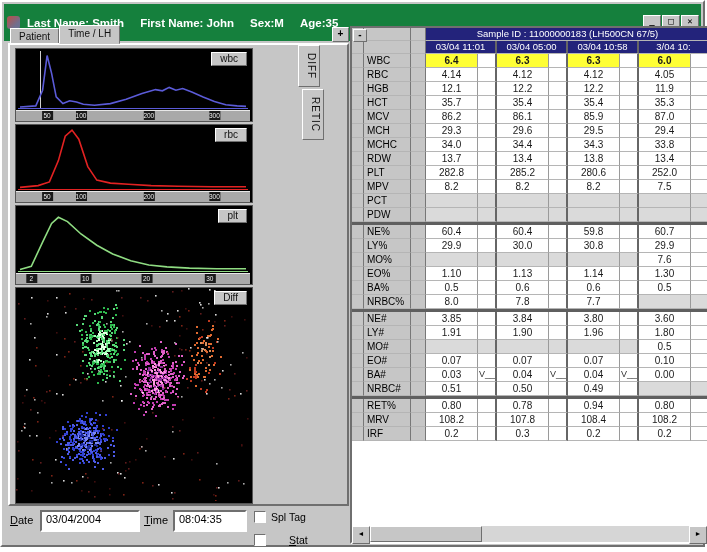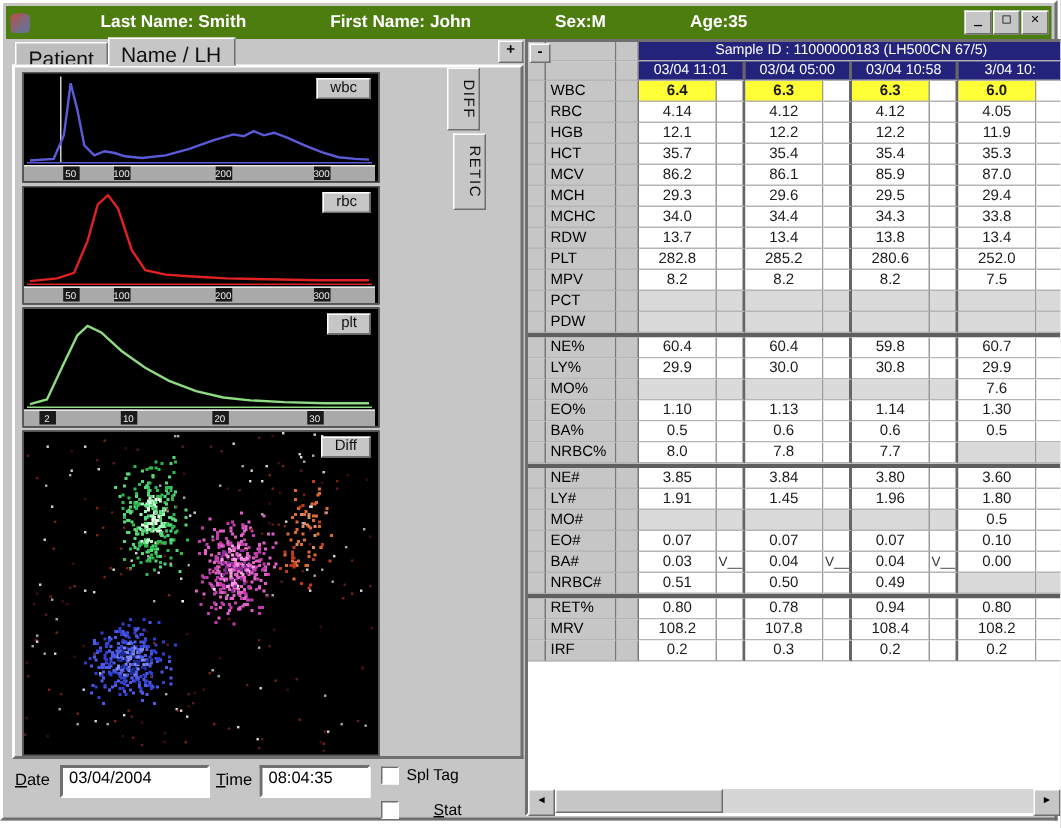--- a/index.html
+++ b/index.html
@@ -4,34 +4,34 @@
 <style>
   html,body{margin:0;padding:0;}
   body{width:707px;height:552px;background:#ffffff;font-family:"Liberation Sans",sans-serif;
        -webkit-font-smoothing:none;position:relative;overflow:hidden;}
   .bevel-out{border:2px solid;border-color:#ffffff #6f6f6f #6f6f6f #ffffff;}
   .bevel-in{border:2px solid;border-color:#6f6f6f #ffffff #ffffff #6f6f6f;}
   .bevel-out1{border:1px solid;border-color:#ffffff #6f6f6f #6f6f6f #ffffff;}
   .bevel-in1{border:1px solid;border-color:#6f6f6f #ffffff #ffffff #6f6f6f;}
 
   #window{position:absolute;left:0;top:0;width:701px;height:543px;background:#c6c6c6;}
-  #titlebar{position:absolute;left:2px;top:2px;right:2px;height:22px;background:#4d7c0f;
-            display:flex;align-items:center;padding-left:3px;color:#fff;gap:40px;}
+  #titlebar{position:absolute;left:2px;top:2px;right:2px;height:37px;background:#15803d;
+            display:flex;align-items:center;padding-left:3px;color:#fff;}
   #app-icon{width:13px;height:13px;border-radius:3px;margin-right:7px;
             background:linear-gradient(135deg,#a65858 20%,#6f6f8f 70%);flex:0 0 auto;}
   .title-seg{font-weight:bold;font-size:11.5px;margin-right:16px;white-space:nowrap;}
   #win-buttons{margin-left:auto;display:flex;gap:1px;padding-right:2px;}
   .winbtn{width:16px;height:14px;background:#c6c6c6;font-size:9px;line-height:11px;text-align:center;
           color:#000;font-weight:bold;font-family:"DejaVu Sans Mono",monospace;}
 
   
   #left-panel{position:absolute;left:6px;top:24px;width:341px;height:514px;}
   #tab-row{position:absolute;left:2px;top:0;height:18px;display:flex;align-items:flex-end;}
   .tab{background:#c6c6c6;border:1px solid;border-color:#fff #6f6f6f #c6c6c6 #fff;
-       font-size:14px;padding:2px 8px 1px 8px;height:13px;color:#111;}
+       font-size:10px;padding:2px 8px 1px 8px;height:13px;color:#111;}
   .tab.inactive{height:11px;margin-bottom:0;border-bottom:1px solid #6f6f6f;background:#bdbdbd;}
   .tab.active{position:relative;z-index:2;height:14px;}
   #plus-btn{position:absolute;right:0;top:1px;width:15px;height:13px;background:#c6c6c6;
             font-size:10px;line-height:12px;text-align:center;font-weight:bold;}
   #page{position:absolute;left:0;top:17px;right:0;bottom:34px;background:#c6c6c6;}
   #plots{position:absolute;left:5px;top:3px;width:238px;}
   .plot-box{position:relative;background:#000;margin-bottom:2px;border:1px solid #555;}
   .plot-label{position:absolute;top:3px;right:5px;background:#c6c6c6;color:#111;font-size:10px;
               padding:0 8px;line-height:12px;border:1px solid;border-color:#fff #6f6f6f #6f6f6f #fff;}
   #side-tabs{position:absolute;left:288px;top:0;width:30px;}
@@ -87,21 +87,21 @@
     <span id="win-buttons">
       <span class="winbtn bevel-out1">_</span>
       <span class="winbtn bevel-out1">□</span>
       <span class="winbtn bevel-out1">✕</span>
     </span>
   </div>
 
   <div id="left-panel">
     <div id="tab-row">
       <span class="tab inactive">Patient</span>
-      <span class="tab active">Name / LH</span>
+      <span class="tab active">Time / LH</span>
     </div>
     <span id="plus-btn" class="bevel-out1">+</span>
 
     <div id="page" class="bevel-out">
       <div id="plots">
           <div class="plot-box" style="height: 72px;"><svg width="234" height="72">
               <rect x="0" y="61" width="234" height="11" fill="#a9a9a9"></rect>
               <rect x="0" y="61" width="234" height="1" fill="#e8e8e8"></rect>
               <rect x="2" y="59" width="230" height="1" fill="#5b5bd8"></rect>
               <rect x="24" y="2" width="1" height="57" fill="#cfcfcf"></rect>
@@ -1774,21 +1774,21 @@
           <div class="tc flag"></div>
           <div class="tc val">3.60</div>
           <div class="tc flag"></div>
         </div>
         <div class="trow">
           <div class="tc gutter"></div>
           <div class="tc param">LY#</div>
           <div class="tc spacer"></div>
           <div class="tc val">1.91</div>
           <div class="tc flag"></div>
-          <div class="tc val">1.45</div>
+          <div class="tc val">1.90</div>
           <div class="tc flag"></div>
           <div class="tc val">1.96</div>
           <div class="tc flag"></div>
           <div class="tc val">1.80</div>
           <div class="tc flag"></div>
         </div>
         <div class="trow">
           <div class="tc gutter"></div>
           <div class="tc param">MO#</div>
           <div class="tc spacer"></div>

